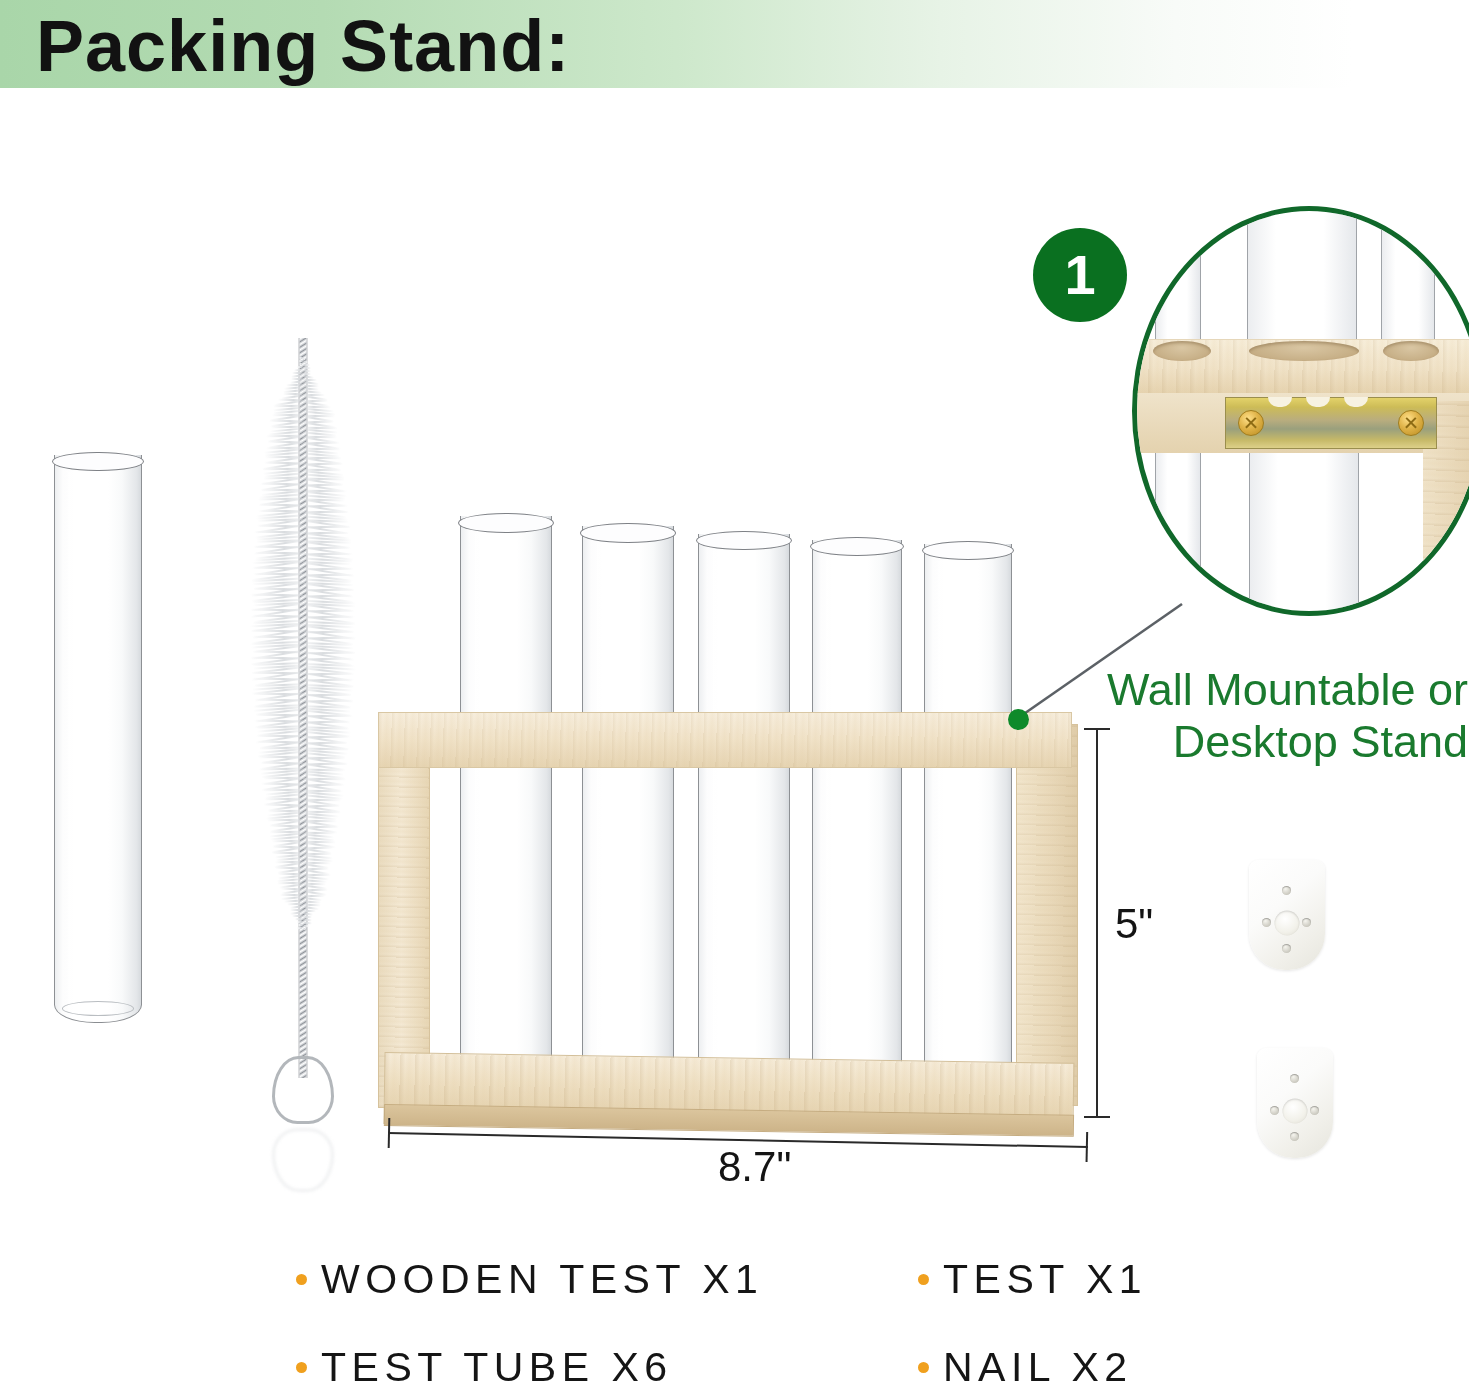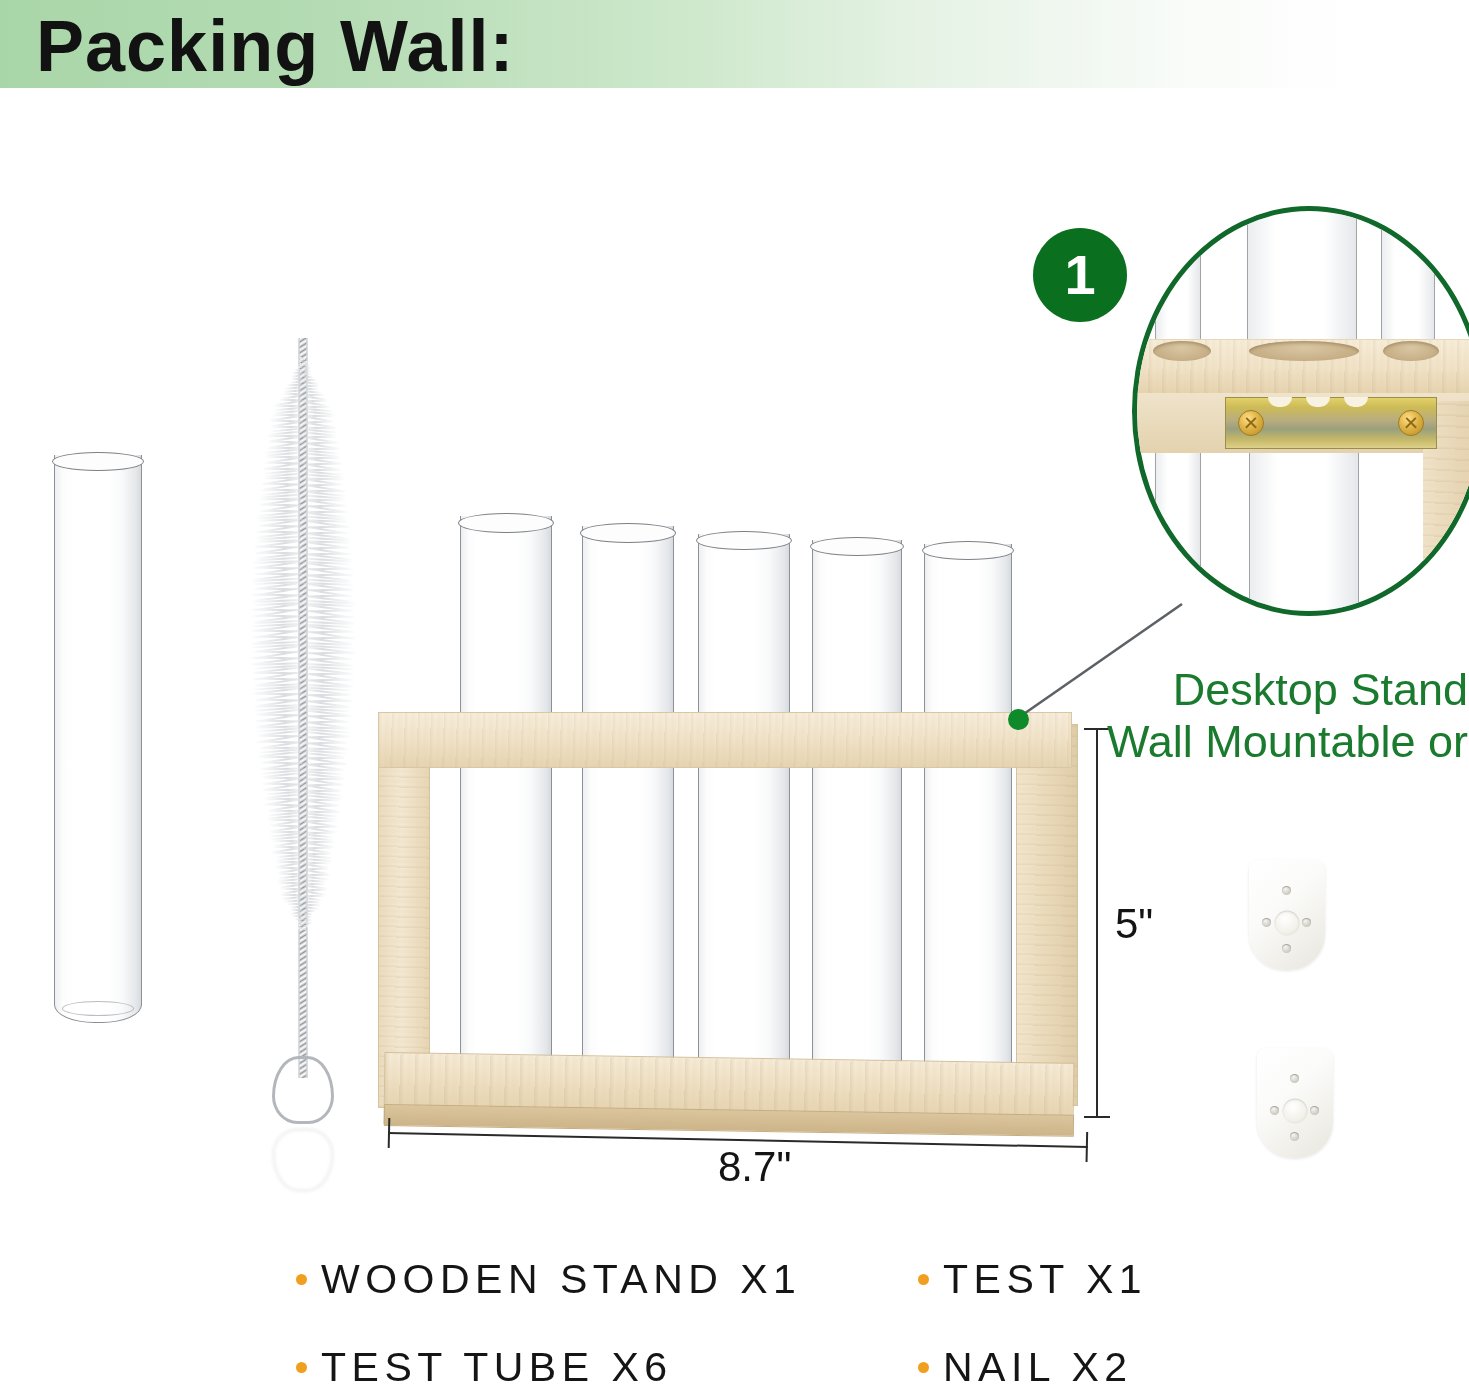--- a/index.html
+++ b/index.html
@@ -265,21 +265,21 @@
   #li-1{left:0;top:88px;}
   #li-2{left:622px;top:0;}
   #li-3{left:622px;top:88px;}
 </style>
 </head>
 <body>
 
 <div id="page">
 
   <div id="header-banner">
-    <div id="header-title">Packing Wall:</div>
+    <div id="header-title">Packing Stand:</div>
   </div>
 
   <div id="tube-single" class="tube">
     <div class="body"></div>
     <div class="gloss"></div>
     <div class="floor"></div>
     <div class="rim"></div>
   </div>
 
   <div id="brush">
@@ -748,43 +748,43 @@
       <div class="notch" style="left:80px;"></div>
       <div class="notch" style="left:118px;"></div>
       <div class="dt-screw" style="left:12px;"></div>
       <div class="dt-screw" style="right:12px;"></div>
     </div>
   </div>
 
   <div id="badge-1">1</div>
 
   <div id="callout-text">
+    <div>Wall Mountable or</div>
     <div>Desktop Stand</div>
-    <div>Wall Mountable or</div>
   </div>
 
   <div class="plate" id="plate-1">
     <div class="pin" style="left:33px;top:26px;"></div>
     <div class="pin" style="left:13px;top:58px;"></div>
     <div class="pin" style="left:53px;top:58px;"></div>
     <div class="pin" style="left:33px;top:84px;"></div>
     <div class="center-hole"></div>
   </div>
   <div class="plate" id="plate-2">
     <div class="pin" style="left:33px;top:26px;"></div>
     <div class="pin" style="left:13px;top:58px;"></div>
     <div class="pin" style="left:53px;top:58px;"></div>
     <div class="pin" style="left:33px;top:84px;"></div>
     <div class="center-hole"></div>
   </div>
 
   <div id="list">
     <div class="list-row" id="li-0">
       <span class="bullet"></span>
-      <span class="item-text">WOODEN STAND X1</span>
+      <span class="item-text">WOODEN TEST X1</span>
     </div>
     <div class="list-row" id="li-1">
       <span class="bullet"></span>
       <span class="item-text">TEST TUBE X6</span>
     </div>
     <div class="list-row" id="li-2">
       <span class="bullet"></span>
       <span class="item-text">TEST X1</span>
     </div>
     <div class="list-row" id="li-3">

